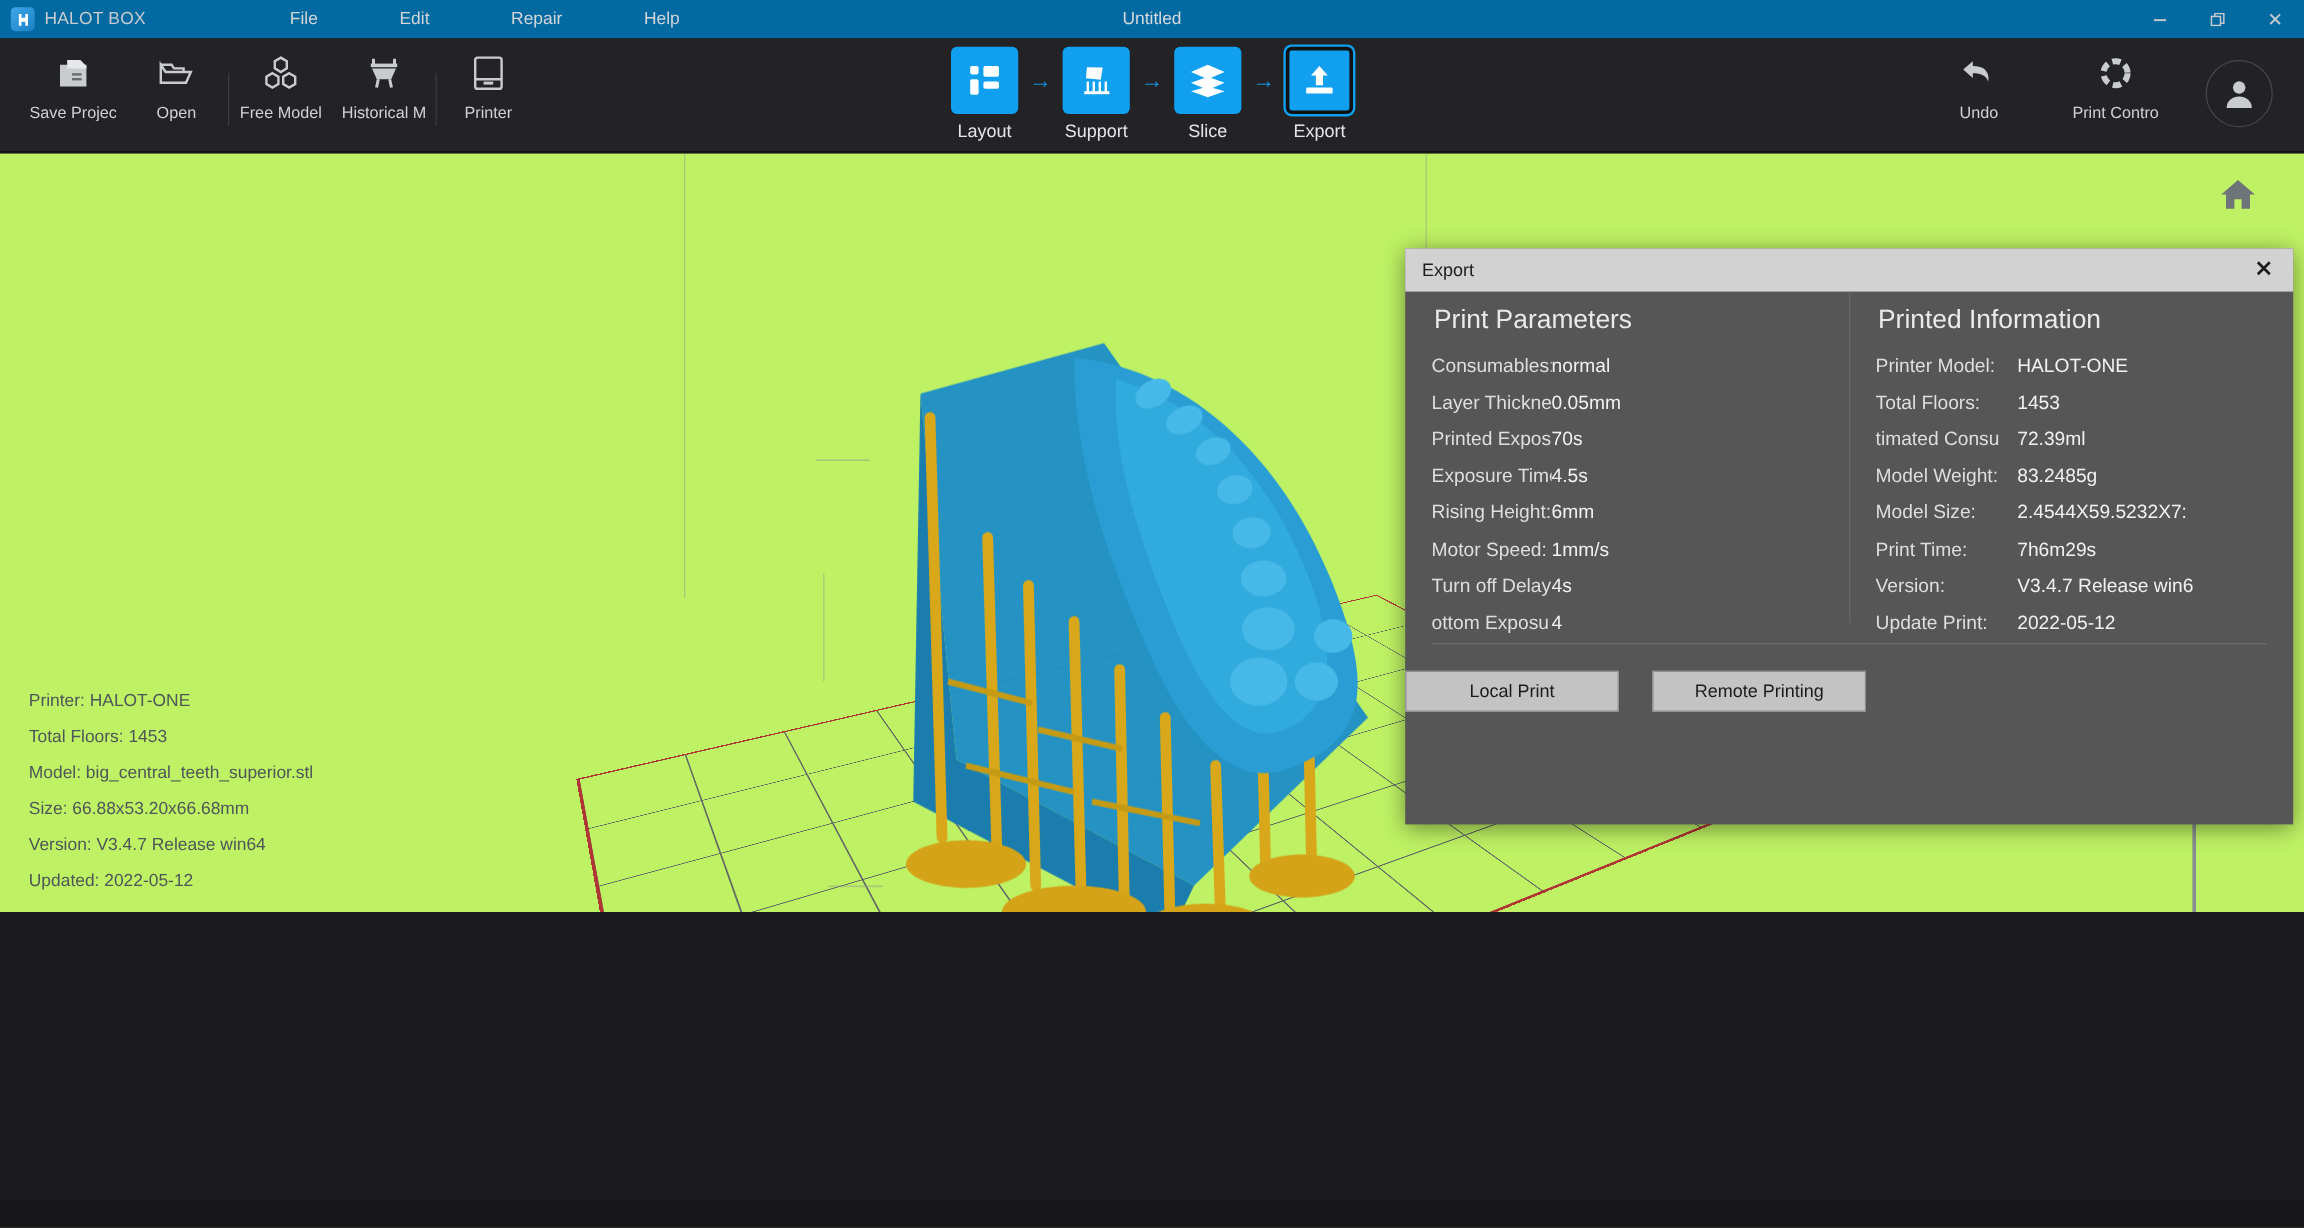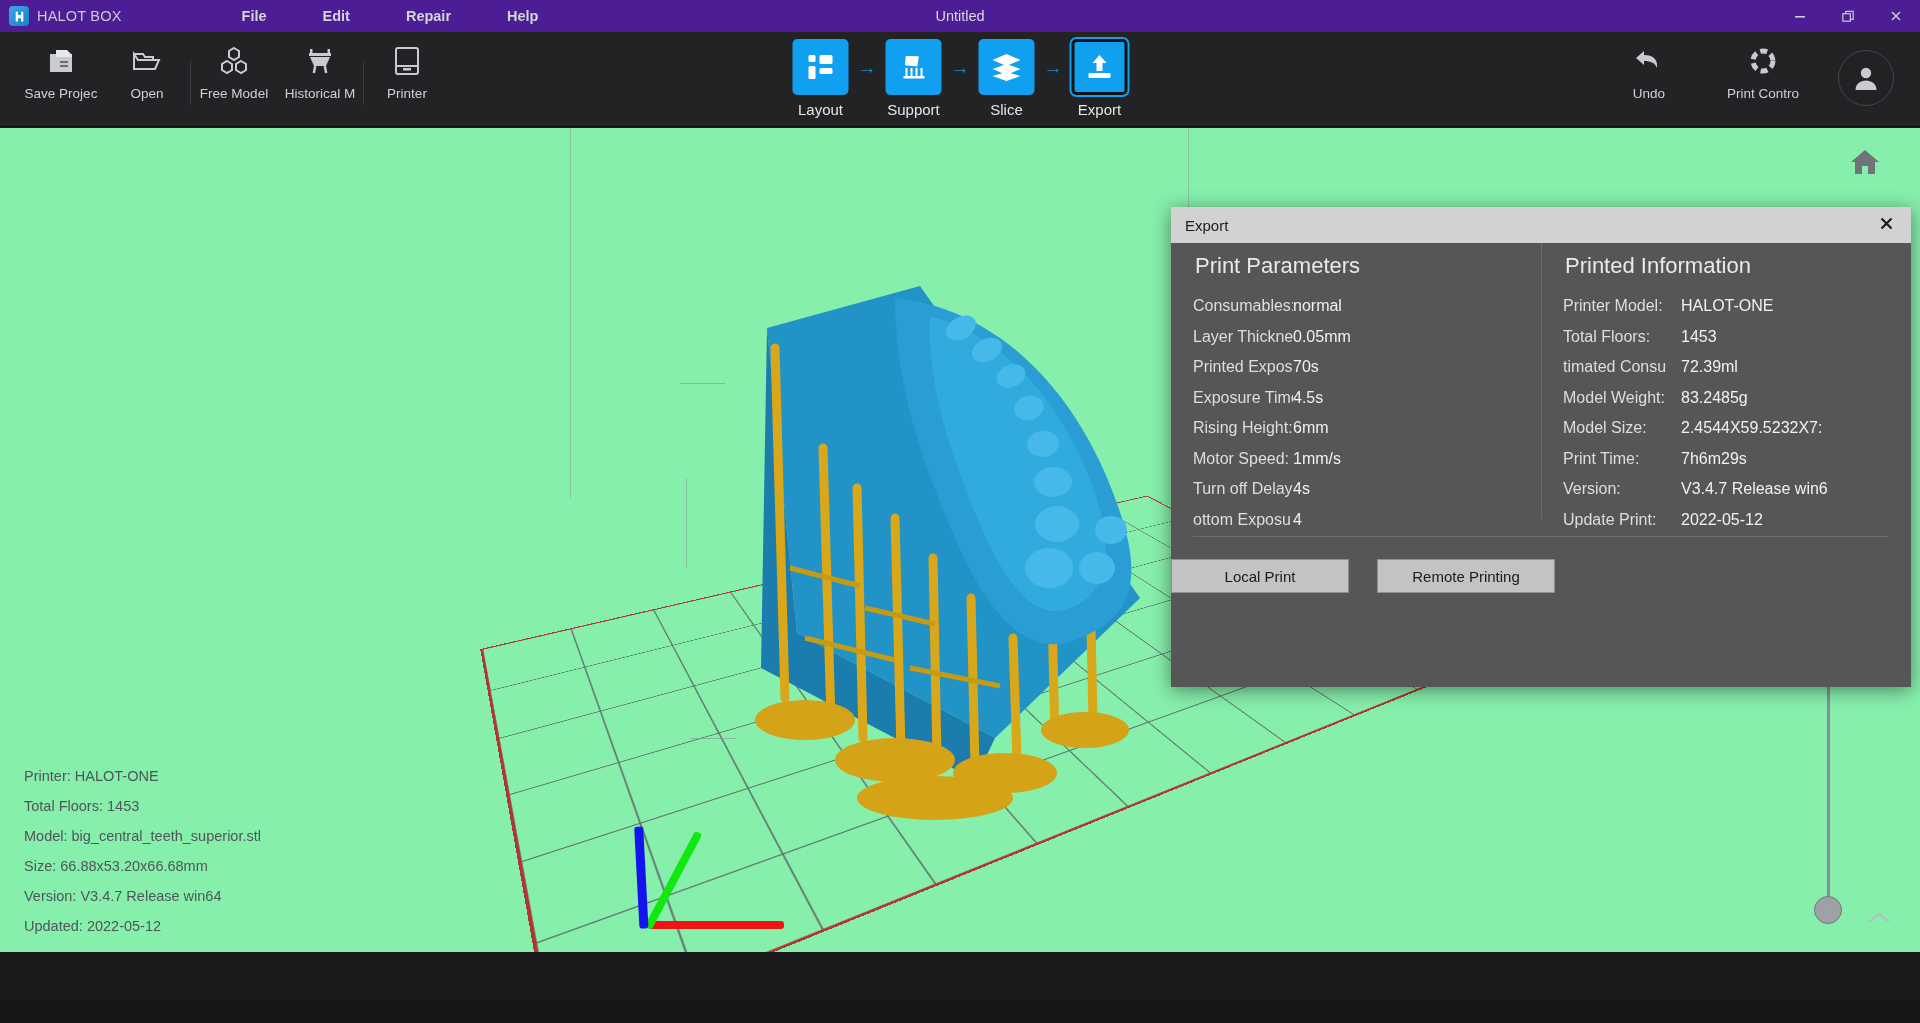--- a/index.html
+++ b/index.html
@@ -7,33 +7,33 @@
     width: 1920px; height: 1023px;
     background: #2b2f33;
     font-family: "Liberation Sans", sans-serif;
     overflow: hidden;
   }
   #app { position: relative; width: 1920px; height: 1023px; background: #1a1a1c; }
 
   
   #titlebar {
     position: absolute; left: 0; top: 0; width: 1920px; height: 32px;
-    background: #4c1d95; display: flex; align-items: center;
+    background: #0369a1; display: flex; align-items: center;
   }
   #logo-mark {
     width: 20px; height: 20px; margin-left: 9px; border-radius: 4px;
     background: linear-gradient(135deg,#3ea8e8,#1b7fc4);
     display: flex; align-items: center; justify-content: center;
     color: #fff; font-size: 12px; font-weight: bold;
   }
   #app-name { margin-left: 8px; color: #c9cccf; font-size: 14.5px; letter-spacing: .2px; }
   .menu-item {
     color: #d3d6d9; font-size: 14.5px; cursor: default;
   }
-  #menubar { display: flex; margin-left: 92px; gap: 0; font-weight: bold; }
+  #menubar { display: flex; margin-left: 92px; gap: 12px; }
   #menubar .menu-item { padding: 0 28px; }
   #win-title {
     position: absolute; left: 0; right: 0; text-align: center;
     color: #d8dadd; font-size: 14.5px; pointer-events: none;
   }
   #winctl { position: absolute; right: 0; top: 0; height: 32px; display: flex; }
   .winbtn {
     width: 48px; height: 32px; display: flex; align-items: center; justify-content: center;
     color: #c8cbce; font-size: 15px;
   }
@@ -75,22 +75,22 @@
   #right-tools { position: absolute; right: 14px; top: 0; display: flex; align-items: flex-start; }
   #right-tools .tool { width: 114px; }
   #avatar {
     width: 56px; height: 56px; border-radius: 50%;
     border: 1px solid #45474a; background: #222225; margin: 18px 12px 0 18px;
     display: flex; align-items: center; justify-content: center;
   }
 
   
   #viewport {
-    position: absolute; left: 0; top: 128px; width: 1920px; height: 824px;
-    background: #86efac; overflow: hidden;
+    position: absolute; left: 0; top: 128px; width: 1920px; height: 632px;
+    background: #bef264; overflow: hidden;
   }
   #plate-wrap { position: absolute; left: 0; top: 0; width: 1920px; height: 872px; }
   #grid {
     position: absolute; left: 620px; top: 320px; width: 700px; height: 420px;
     background-image:
       linear-gradient(#5b5f63 1px, transparent 1px),
       linear-gradient(90deg, #5b5f63 1px, transparent 1px);
     background-size: 70px 70px;
     border: 1px solid #6d7175;
     transform: perspective(900px) rotateX(58deg) rotateZ(-29deg) scale(1.22);

